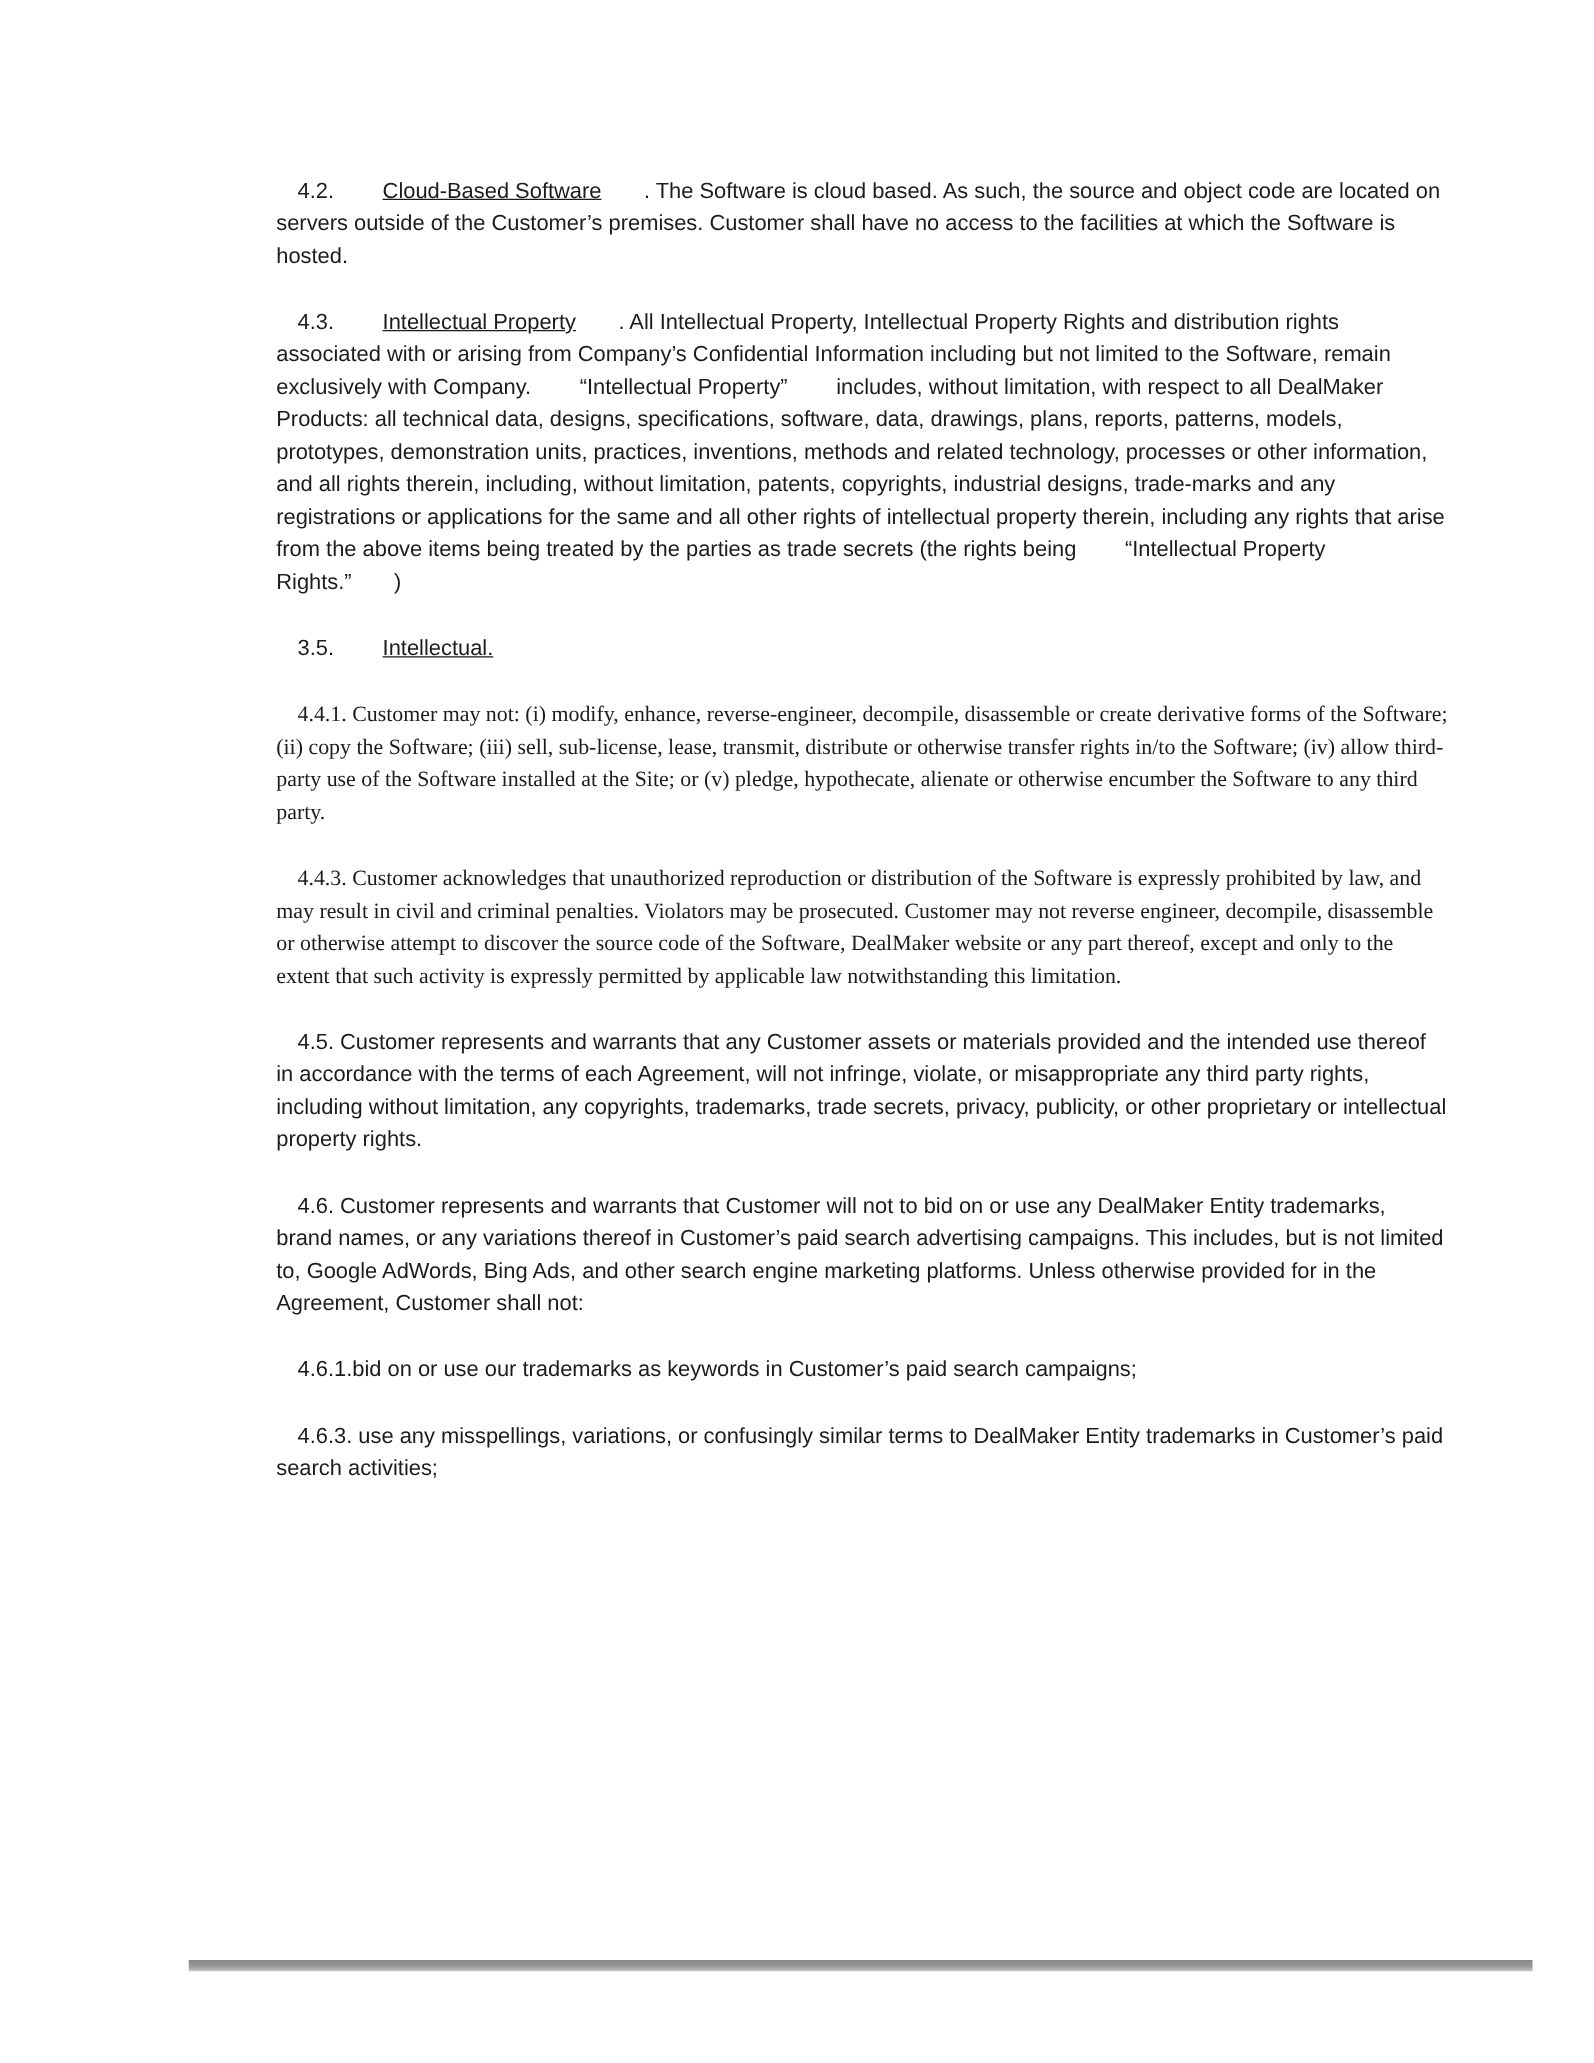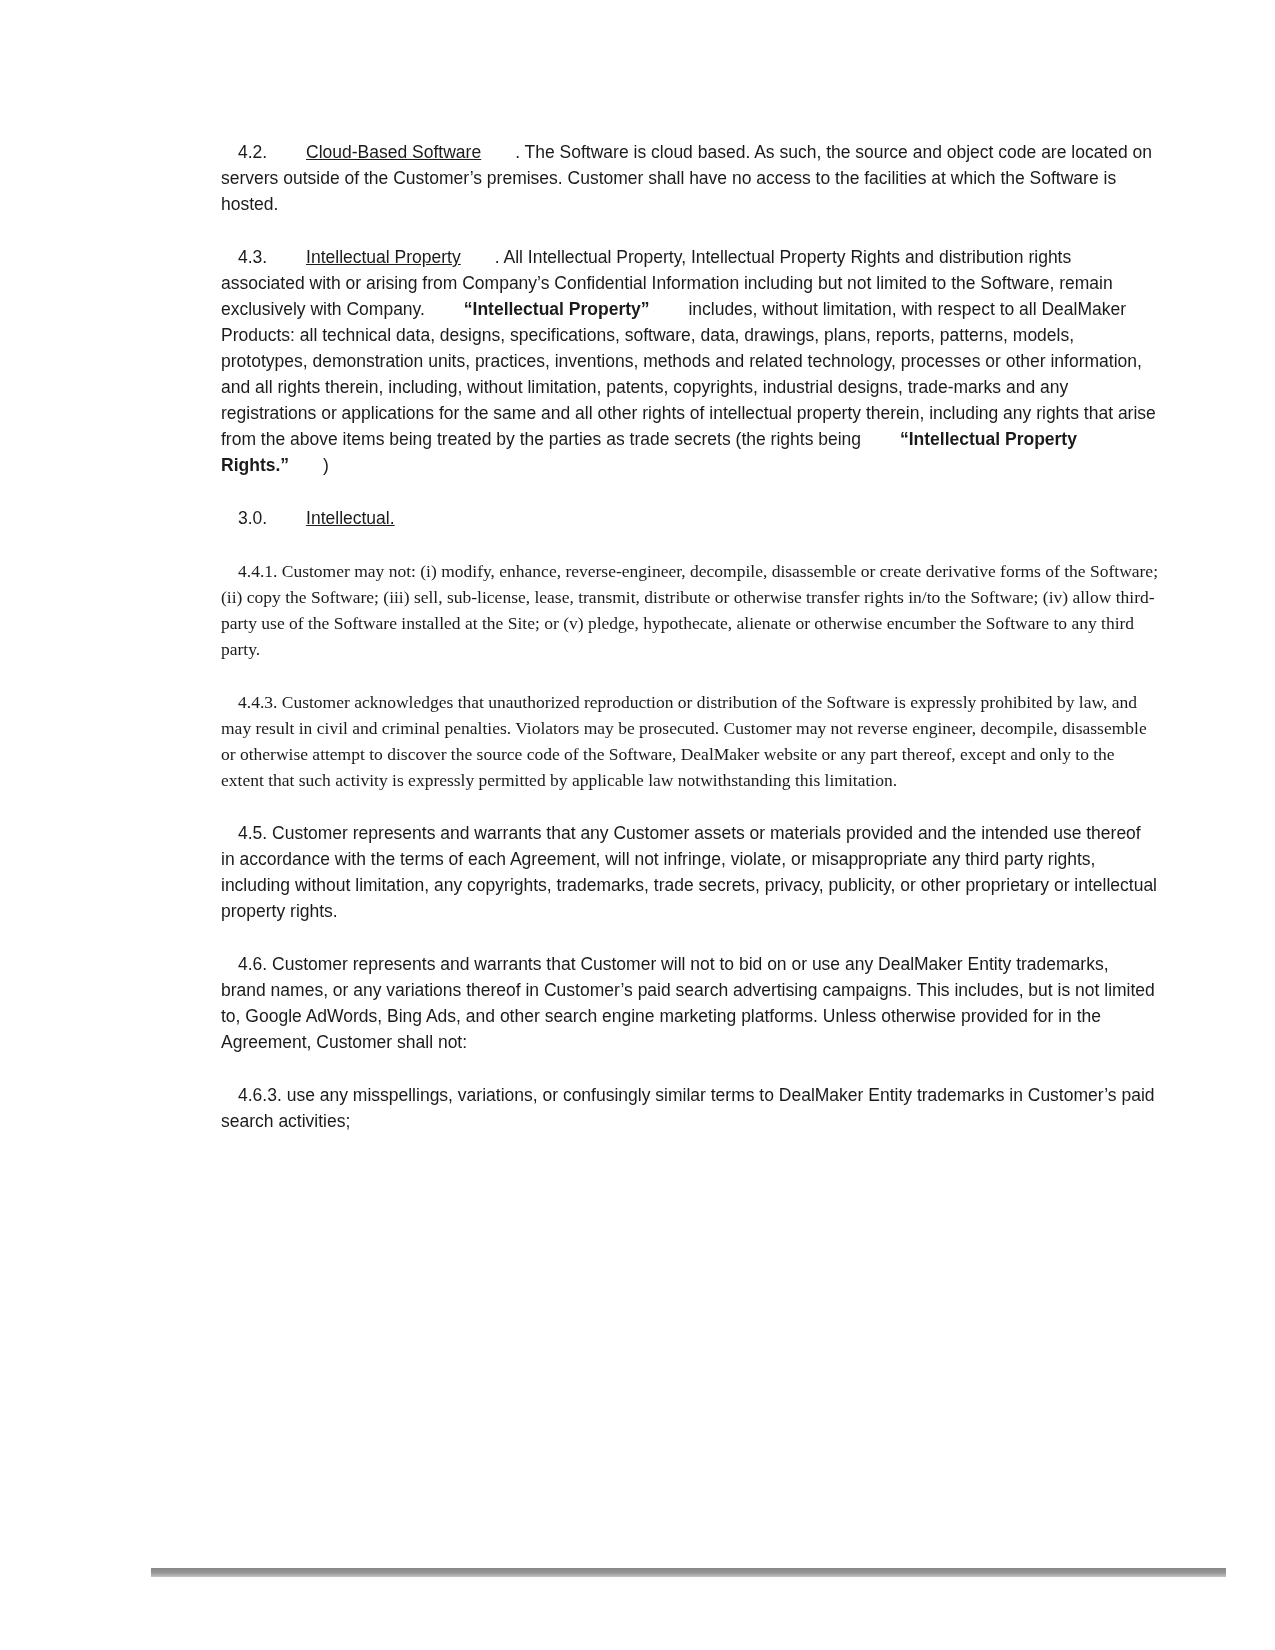--- a/index.html
+++ b/index.html
@@ -18,21 +18,21 @@
     position: absolute;
     left: 170px;
     top: 88px;
     width: 937px;
     font-size: 17.5px;
     line-height: 26px;
     text-align: left;
   }
   p.para { margin: 0 0 27px 0; }
   .seg-underline { text-decoration: underline; }
-  .seg-bold { font-weight: bold; text-align: right; }
+  .seg-bold { font-weight: normal; text-align: right; }
   .indent-1 { margin-left: 59px; font-family: Liberation Serif, serif; }
   .indent-2 { margin-left: 120px; }
   .footer-bar {
     position: absolute;
     left: 100px;
     top: 1517px;
     width: 1075px;
     height: 9px;
     background: linear-gradient(to bottom, #878787 0%, #989898 55%, #c6c6c6 100%);
   }
@@ -40,31 +40,32 @@
 </head>
 <body>
 
 <div class="page">
   <div class="content">
 
     <p class="para"><span>4.2. </span><span class="seg-underline">Cloud-Based Software</span><span>. The Software is cloud based. As such, the source and object code are located on servers outside of the Customer’s premises. Customer shall have no access to the facilities at which the Software is hosted.</span></p>
 
     <p class="para"><span>4.3. </span><span class="seg-underline">Intellectual Property</span><span>. All Intellectual Property, Intellectual Property Rights and distribution rights associated with or arising from Company’s Confidential Information including but not limited to the Software, remain exclusively with Company. </span><span class="seg-bold">“Intellectual Property”</span><span> includes, without limitation, with respect to all DealMaker Products: all technical data, designs, specifications, software, data, drawings, plans, reports, patterns, models, prototypes, demonstration units, practices, inventions, methods and related technology, processes or other information, and all rights therein, including, without limitation, patents, copyrights, industrial designs, trade-marks and any registrations or applications for the same and all other rights of intellectual property therein, including any rights that arise from the above items being treated by the parties as trade secrets (the rights being </span><span class="seg-bold">“Intellectual Property Rights.”</span><span>)</span></p>
 
-    <p class="para"><span>3.0. </span><span class="seg-underline">Intellectual.</span></p>
+    <p class="para"><span>3.5. </span><span class="seg-underline">Intellectual.</span></p>
 
     <p class="para indent-1"><span>4.4.1. Customer may not: (i) modify, enhance, reverse-engineer, decompile, disassemble or create derivative forms of the Software; (ii) copy the Software; (iii) sell, sub-license, lease, transmit, distribute or otherwise transfer rights in/to the Software; (iv) allow third-party use of the Software installed at the Site; or (v) pledge, hypothecate, alienate or otherwise encumber the Software to any third party.</span></p>
 
 
     <p class="para indent-1"><span>4.4.3. Customer acknowledges that unauthorized reproduction or distribution of the Software is expressly prohibited by law, and may result in civil and criminal penalties. Violators may be prosecuted. Customer may not reverse engineer, decompile, disassemble or otherwise attempt to discover the source code of the Software, DealMaker website or any part thereof, except and only to the extent that such activity is expressly permitted by applicable law notwithstanding this limitation.</span></p>
 
     <p class="para"><span>4.5. Customer represents and warrants that any Customer assets or materials provided and the intended use thereof in accordance with the terms of each Agreement, will not infringe, violate, or misappropriate any third party rights, including without limitation, any copyrights, trademarks, trade secrets, privacy, publicity, or other proprietary or intellectual property rights.</span></p>
 
     <p class="para"><span>4.6. Customer represents and warrants that Customer will not to bid on or use any DealMaker Entity trademarks, brand names, or any variations thereof in Customer’s paid search advertising campaigns. This includes, but is not limited to, Google AdWords, Bing Ads, and other search engine marketing platforms. Unless otherwise provided for in the Agreement, Customer shall not:</span></p>
 
+    <p class="para indent-2"><span>4.6.1.bid on or use our trademarks as keywords in Customer’s paid search campaigns;</span></p>
 
 
     <p class="para indent-2"><span>4.6.3. use any misspellings, variations, or confusingly similar terms to DealMaker Entity trademarks in Customer’s paid search activities;</span></p>
 
   </div>
 
   <div class="footer-bar"></div>
 </div>
 
 </body></html>

